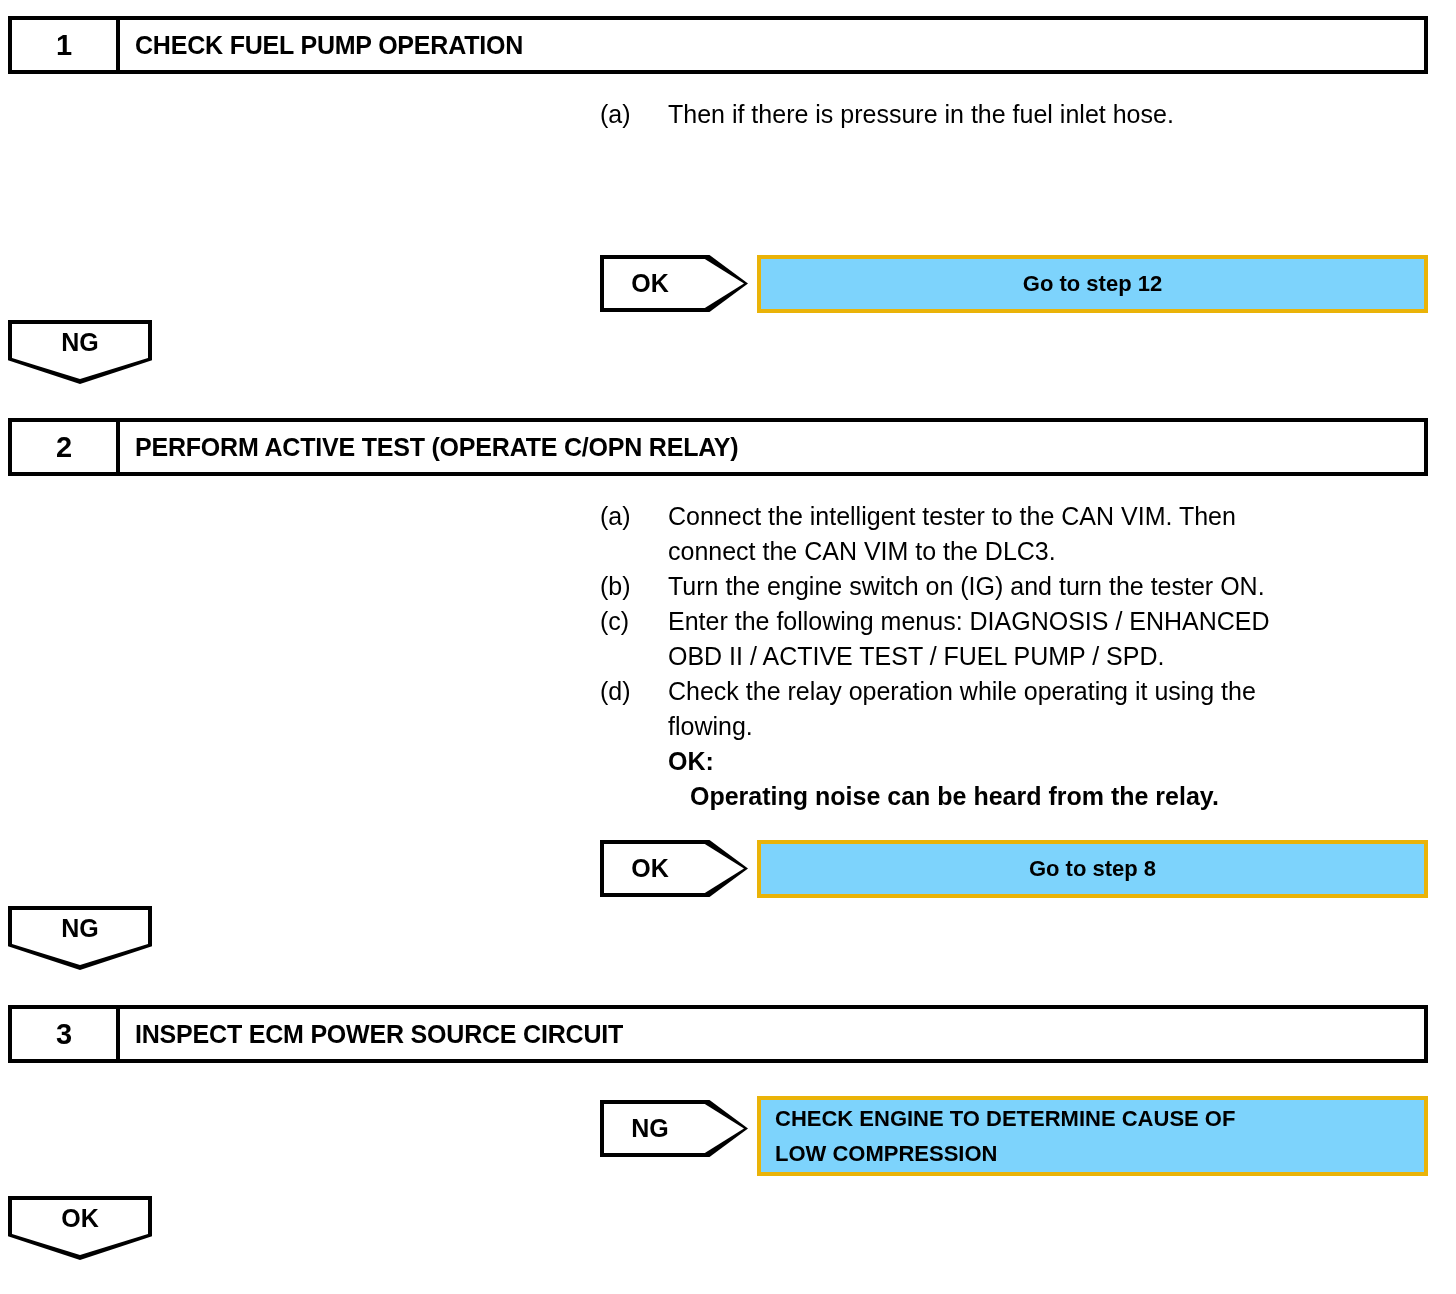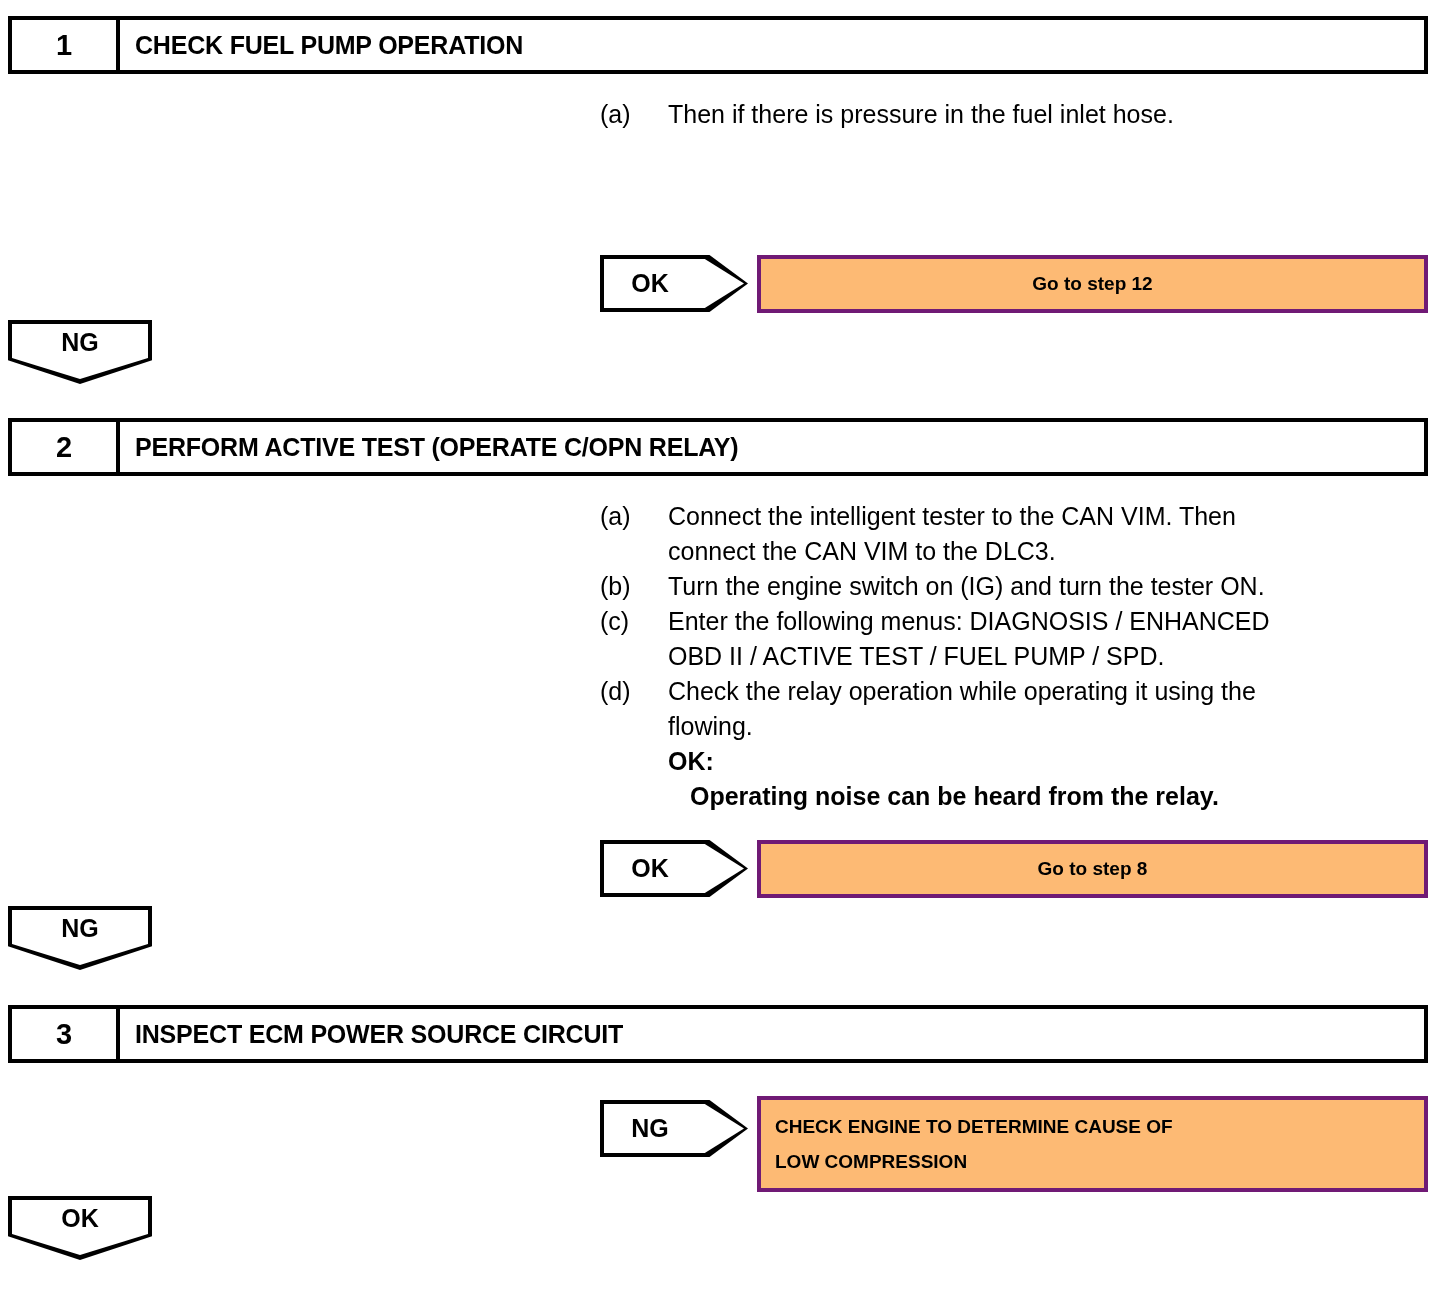--- a/index.html
+++ b/index.html
@@ -113,26 +113,26 @@
     height: 57px;
     display: flex;
     align-items: center;
     justify-content: center;
     font-weight: bold;
     font-size: 25px;
     z-index: 2;
   }
   .result-box {
     box-sizing: border-box;
-    border: 4px solid #701a75;
-    background: #fdba74;
-    display: flex;
-    align-items: center;
-    font-weight: bold;
-    font-size: 19px;
+    border: 4px solid #eab308;
+    background: #7dd3fc;
+    display: flex;
+    align-items: center;
+    font-weight: bold;
+    font-size: 22px;
   }
   .result-box.center {
     justify-content: center;
     text-align: center;
   }
   .result-box.left {
     justify-content: flex-start;
     padding-left: 14px;
     line-height: 35px;
   }
@@ -249,21 +249,21 @@
 
   <div class="step-header" style="left:8px; top:1005px; width:1420px; height:58px;">
     <div class="step-number-cell">3</div>
     <div class="step-title-cell">INSPECT ECM POWER SOURCE CIRCUIT</div>
   </div>
 
   <div class="branch-row" style="left:600px; top:1096px; width:828px; height:94px;">
     <div class="arrow-tag" style="height:57px; margin-top:4px;">
       <div class="arrow-tag-label">NG</div>
     </div>
-    <div class="result-box left" style="width:672px; margin-left:9px; height:96px; align-items:center;">
+    <div class="result-box left" style="width:672px; margin-left:9px; height:80px; align-items:center;">
       <div>
         <div>CHECK ENGINE TO DETERMINE CAUSE OF</div>
         <div>LOW COMPRESSION</div>
       </div>
     </div>
   </div>
 
   <div class="flow-tag" style="left:8px; top:1196px;">
     <div class="flow-tag-label">OK</div>
   </div>

